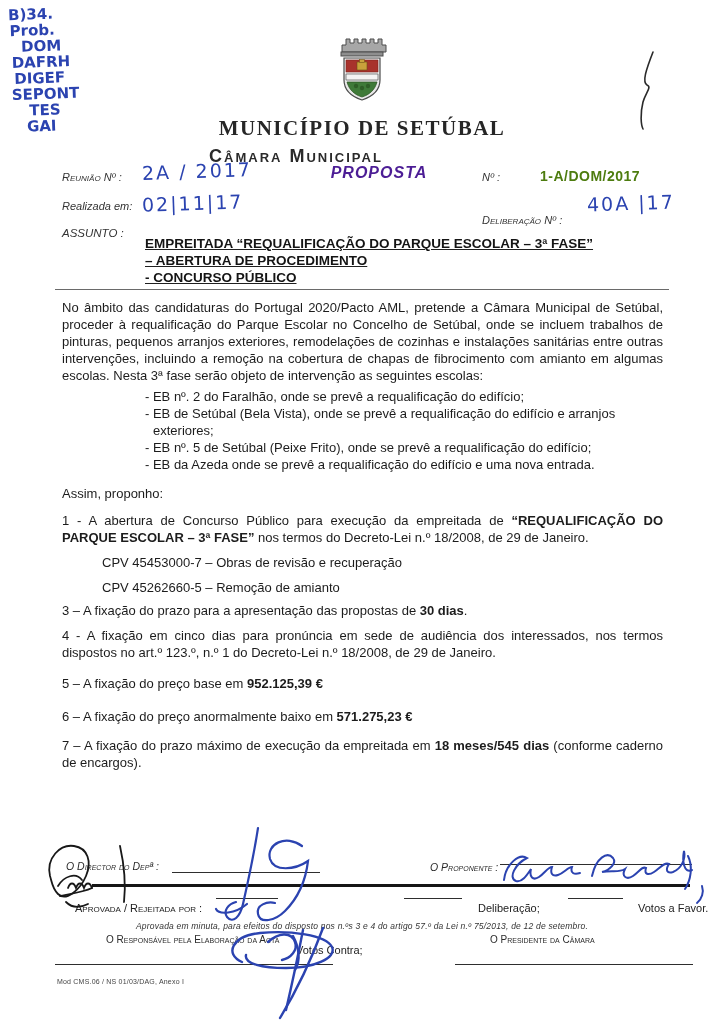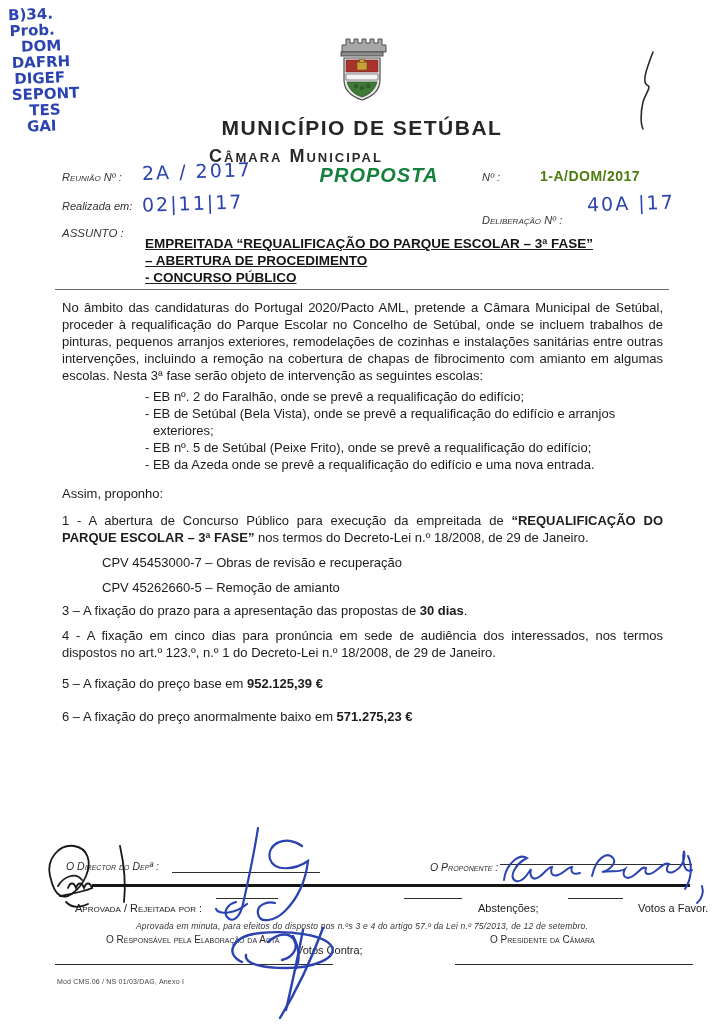--- a/index.html
+++ b/index.html
@@ -15,32 +15,32 @@
   .notes div:nth-child(3){margin-left:14px;}
   .notes div:nth-child(4){margin-left:4px;}
   .notes div:nth-child(5){margin-left:6px;}
   .notes div:nth-child(6){margin-left:3px;}
   .notes div:nth-child(7){margin-left:20px;}
   .notes div:nth-child(8){margin-left:17px;}
 
   .crest{position:absolute;left:336px;top:30px;}
 
   .org-name{position:absolute;left:0;top:116px;width:724px;text-align:center;
-            font-size:21px;font-weight:600;letter-spacing:1.5px;color:#262626;}
+            font-size:21px;font-weight:600;letter-spacing:1.5px;color:#262626;font-family:Liberation Serif, serif;}
   .org-sub{position:absolute;left:0;top:146px;width:592px;text-align:center;
            font-variant:small-caps;font-size:18px;font-weight:600;letter-spacing:2px;color:#2a2a2a;}
 
   
   .form{position:absolute;left:62px;top:162px;width:608px;height:58px;}
   .flabel{position:absolute;font-style:italic;font-size:11px;color:#333;font-variant:small-caps;}
   .flabel.plain{font-variant:normal;}
   .hand{position:absolute;color:#2b43b0;font-family:"DejaVu Sans",sans-serif;font-size:19px;
         letter-spacing:2px;transform:rotate(-2deg);white-space:nowrap;}
   .proposta{position:absolute;left:252px;top:2px;width:130px;text-align:center;
-            font-style:italic;font-weight:600;font-size:20px;letter-spacing:1px;color:#15803d;}
+            font-style:italic;font-weight:600;font-size:16px;letter-spacing:1px;color:#4c1d95;}
   .num-val{position:absolute;left:478px;top:6px;font-weight:bold;font-size:14px;letter-spacing:.5px;color:#4d7c0f;}
 
   
   .assunto{position:absolute;left:62px;top:226px;width:608px;text-decoration:underline;}
   .assunto .lab{position:absolute;left:0;top:1px;font-style:italic;font-size:11.5px;color:#333;}
   .assunto .lines{margin-left:83px;font-weight:bold;font-size:13.5px;line-height:17px;color:#141414;margin-top:9px;}
 
   .rule{position:absolute;left:55px;top:289px;width:614px;height:1px;background:#6a6a6a;}
 
   
@@ -142,33 +142,34 @@
       <li>- EB da Azeda onde se prevê a requalificação do edifício e uma nova entrada.</li>
     </ul>
     <p class="mt12">Assim, proponho:</p>
     <p class="mt10"><span>1 - A abertura de Concurso Público para execução da empreitada de </span><b>“REQUALIFICAÇÃO DO PARQUE ESCOLAR – 3ª FASE”</b><span> nos termos do Decreto-Lei n.º 18/2008, de 29 de Janeiro.</span></p>
     <p class="cpv">CPV 45453000-7 – Obras de revisão e recuperação</p>
     <p class="cpv">CPV 45262660-5 – Remoção de amianto</p>
     <p class="mt6"><span>3 – A fixação do prazo para a apresentação das propostas de </span><b>30 dias</b><span>.</span></p>
     <p class="mt8">4 - A fixação em cinco dias para pronúncia em sede de audiência dos interessados, nos termos dispostos no art.º 123.º, n.º 1 do Decreto-Lei n.º 18/2008, de 29 de Janeiro.</p>
     <p class="mt14"><span>5 – A fixação do preço base em </span><b>952.125,39 €</b></p>
     <p class="mt16"><span>6 – A fixação do preço anormalmente baixo em </span><b>571.275,23 €</b></p>
+    <p class="mt12"><span>7 – A fixação do prazo máximo de execução da empreitada em </span><b>18 meses/545 dias</b><span> (conforme caderno de encargos).</span></p>
   </div>
 
   <span class="sig-label" style="left:66px;top:860px;">O Director do Depª :</span>
   <div class="line" style="left:172px;top:872px;width:148px;"></div>
   <div class="thickline"></div>
   <span class="sig-label" style="left:430px;top:861px;">O Proponente :</span>
   <div class="line" style="left:500px;top:864px;width:192px;"></div>
 
   <span class="vote-label" style="left:75px;top:902px;">Aprovada / Rejeitada por :</span>
   <div class="line" style="left:216px;top:898px;width:62px;border-bottom-width:1px;"></div>
   <span class="vote-label" style="left:296px;top:944px;font-variant:normal;">Votos Contra;</span>
   <div class="line" style="left:404px;top:898px;width:58px;border-bottom-width:1px;"></div>
-  <span class="vote-label" style="left:478px;top:902px;font-variant:normal;">Abstenções;</span>
+  <span class="vote-label" style="left:478px;top:902px;font-variant:normal;">Deliberação;</span>
   <div class="line" style="left:568px;top:898px;width:55px;border-bottom-width:1px;"></div>
   <span class="vote-label" style="left:638px;top:902px;font-variant:normal;">Votos a Favor.</span>
 
   <div class="minuta">Aprovada em minuta, para efeitos do disposto nos n.ºs 3 e 4 do artigo 57.º da Lei n.º 75/2013, de 12 de setembro.</div>
 
   <span class="sig-label" style="left:106px;top:934px;font-style:normal;font-size:10px;">O Responsável pela Elaboração da Acta</span>
   <span class="sig-label" style="left:490px;top:934px;font-style:normal;font-size:10px;">O Presidente da Câmara</span>
   <div class="line" style="left:55px;top:964px;width:278px;"></div>
   <div class="line" style="left:455px;top:964px;width:238px;"></div>
 

